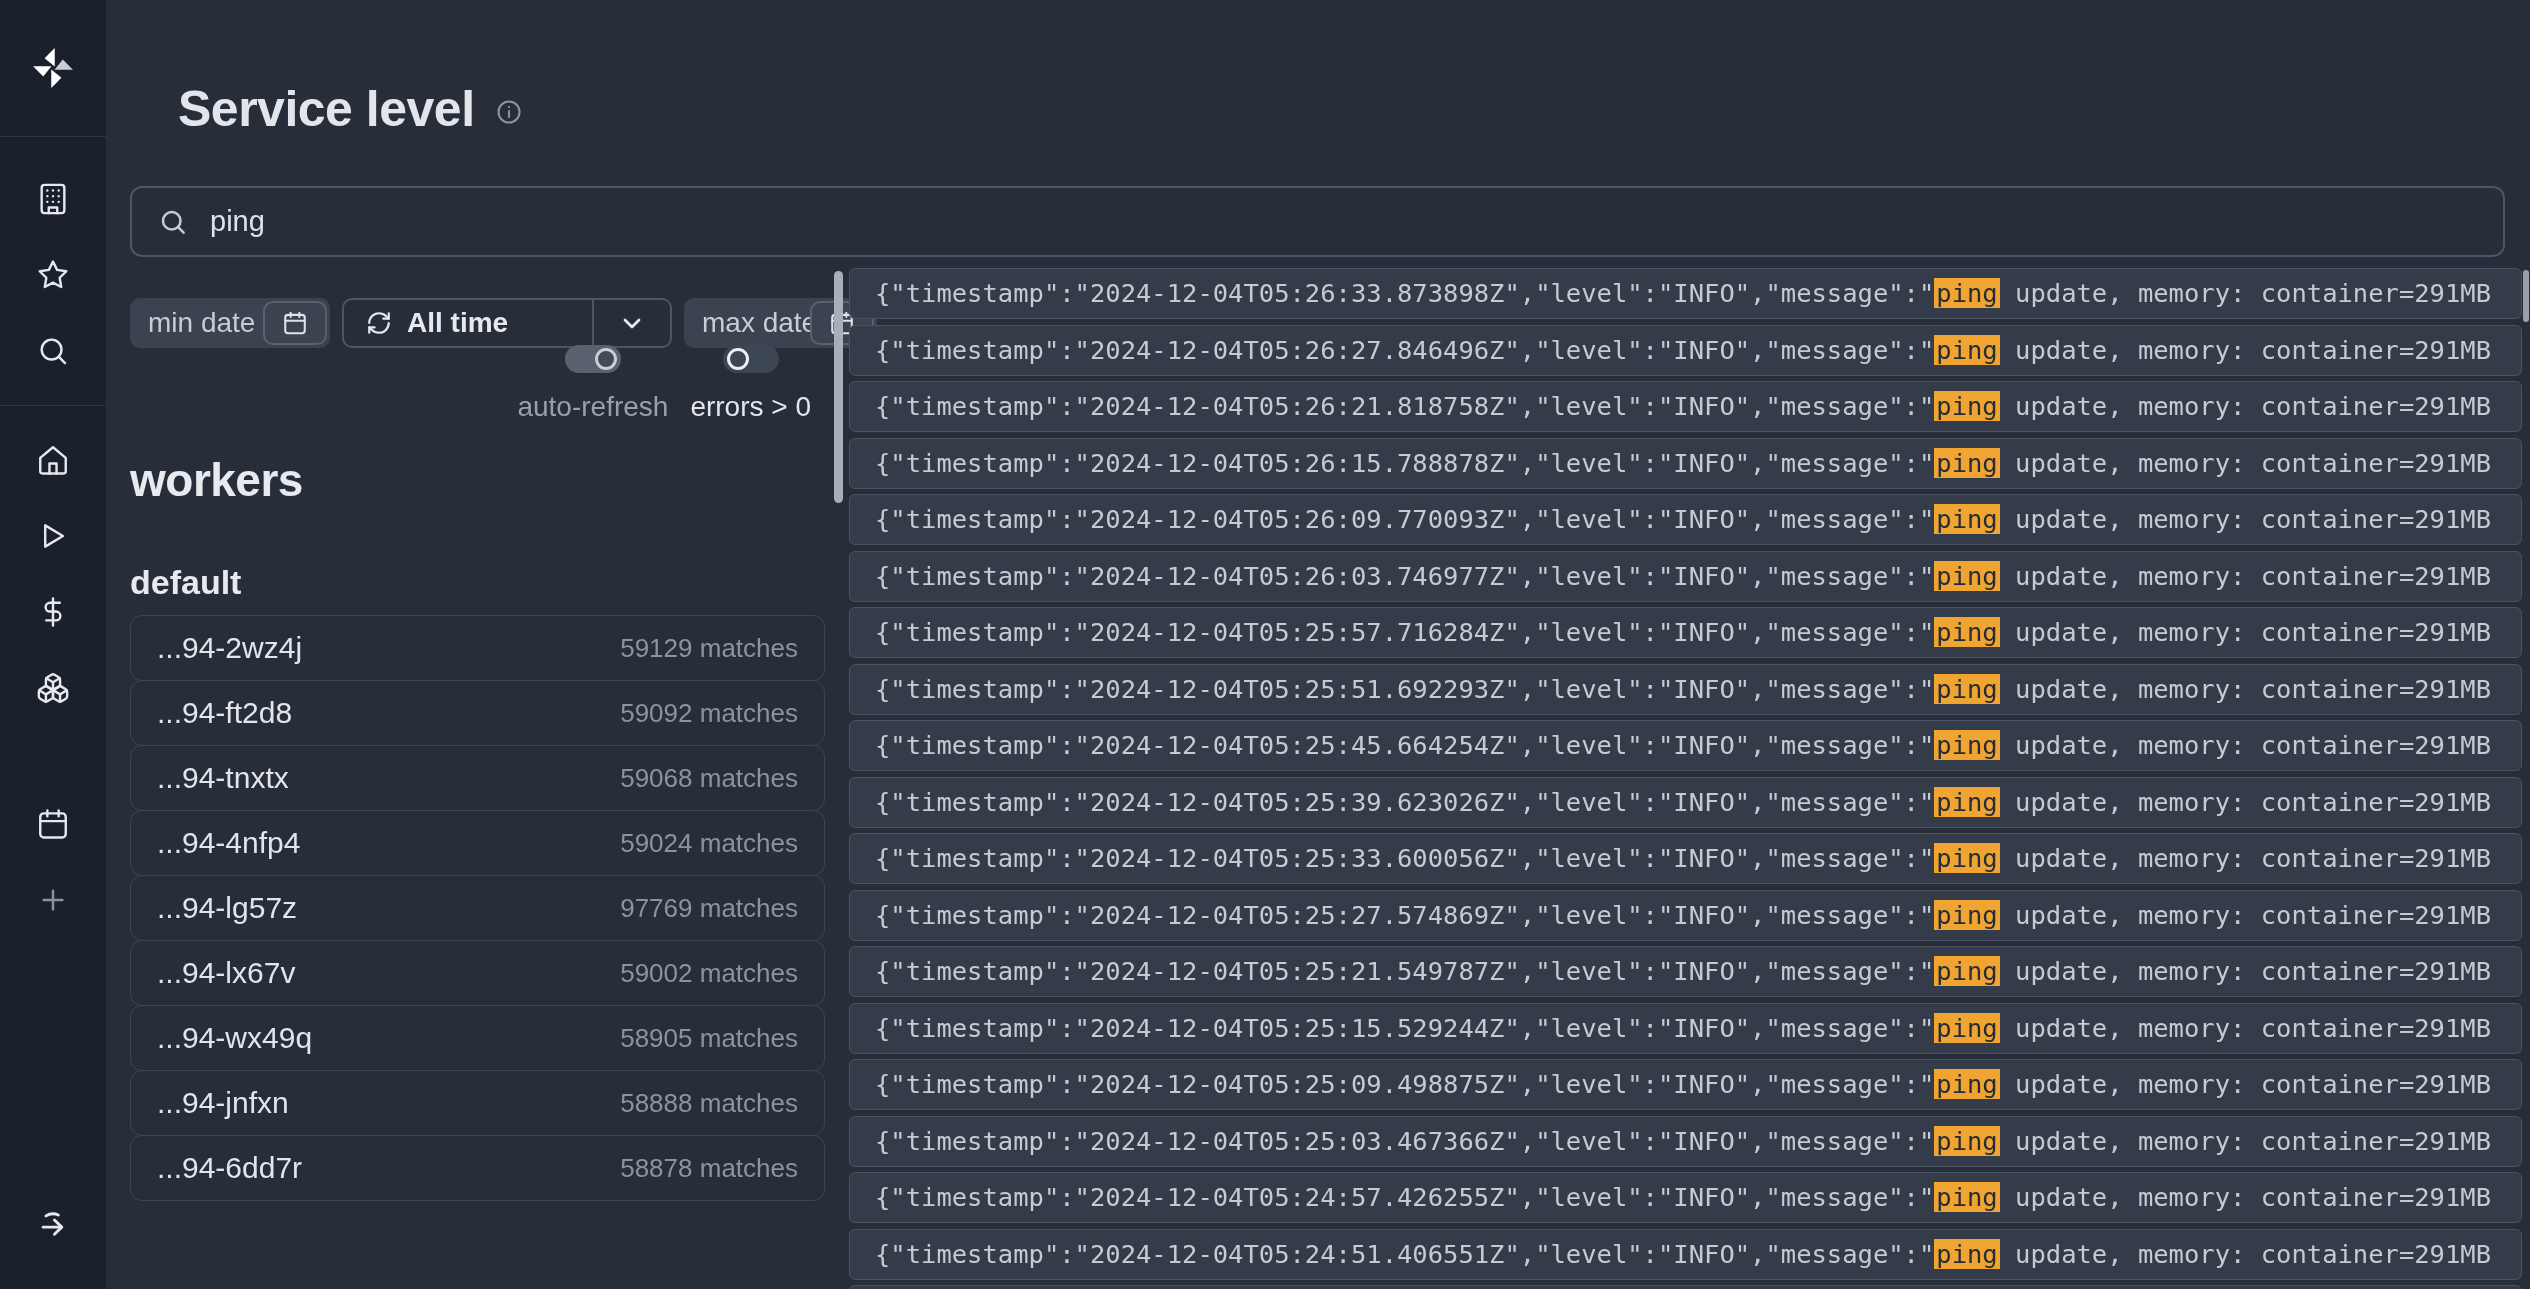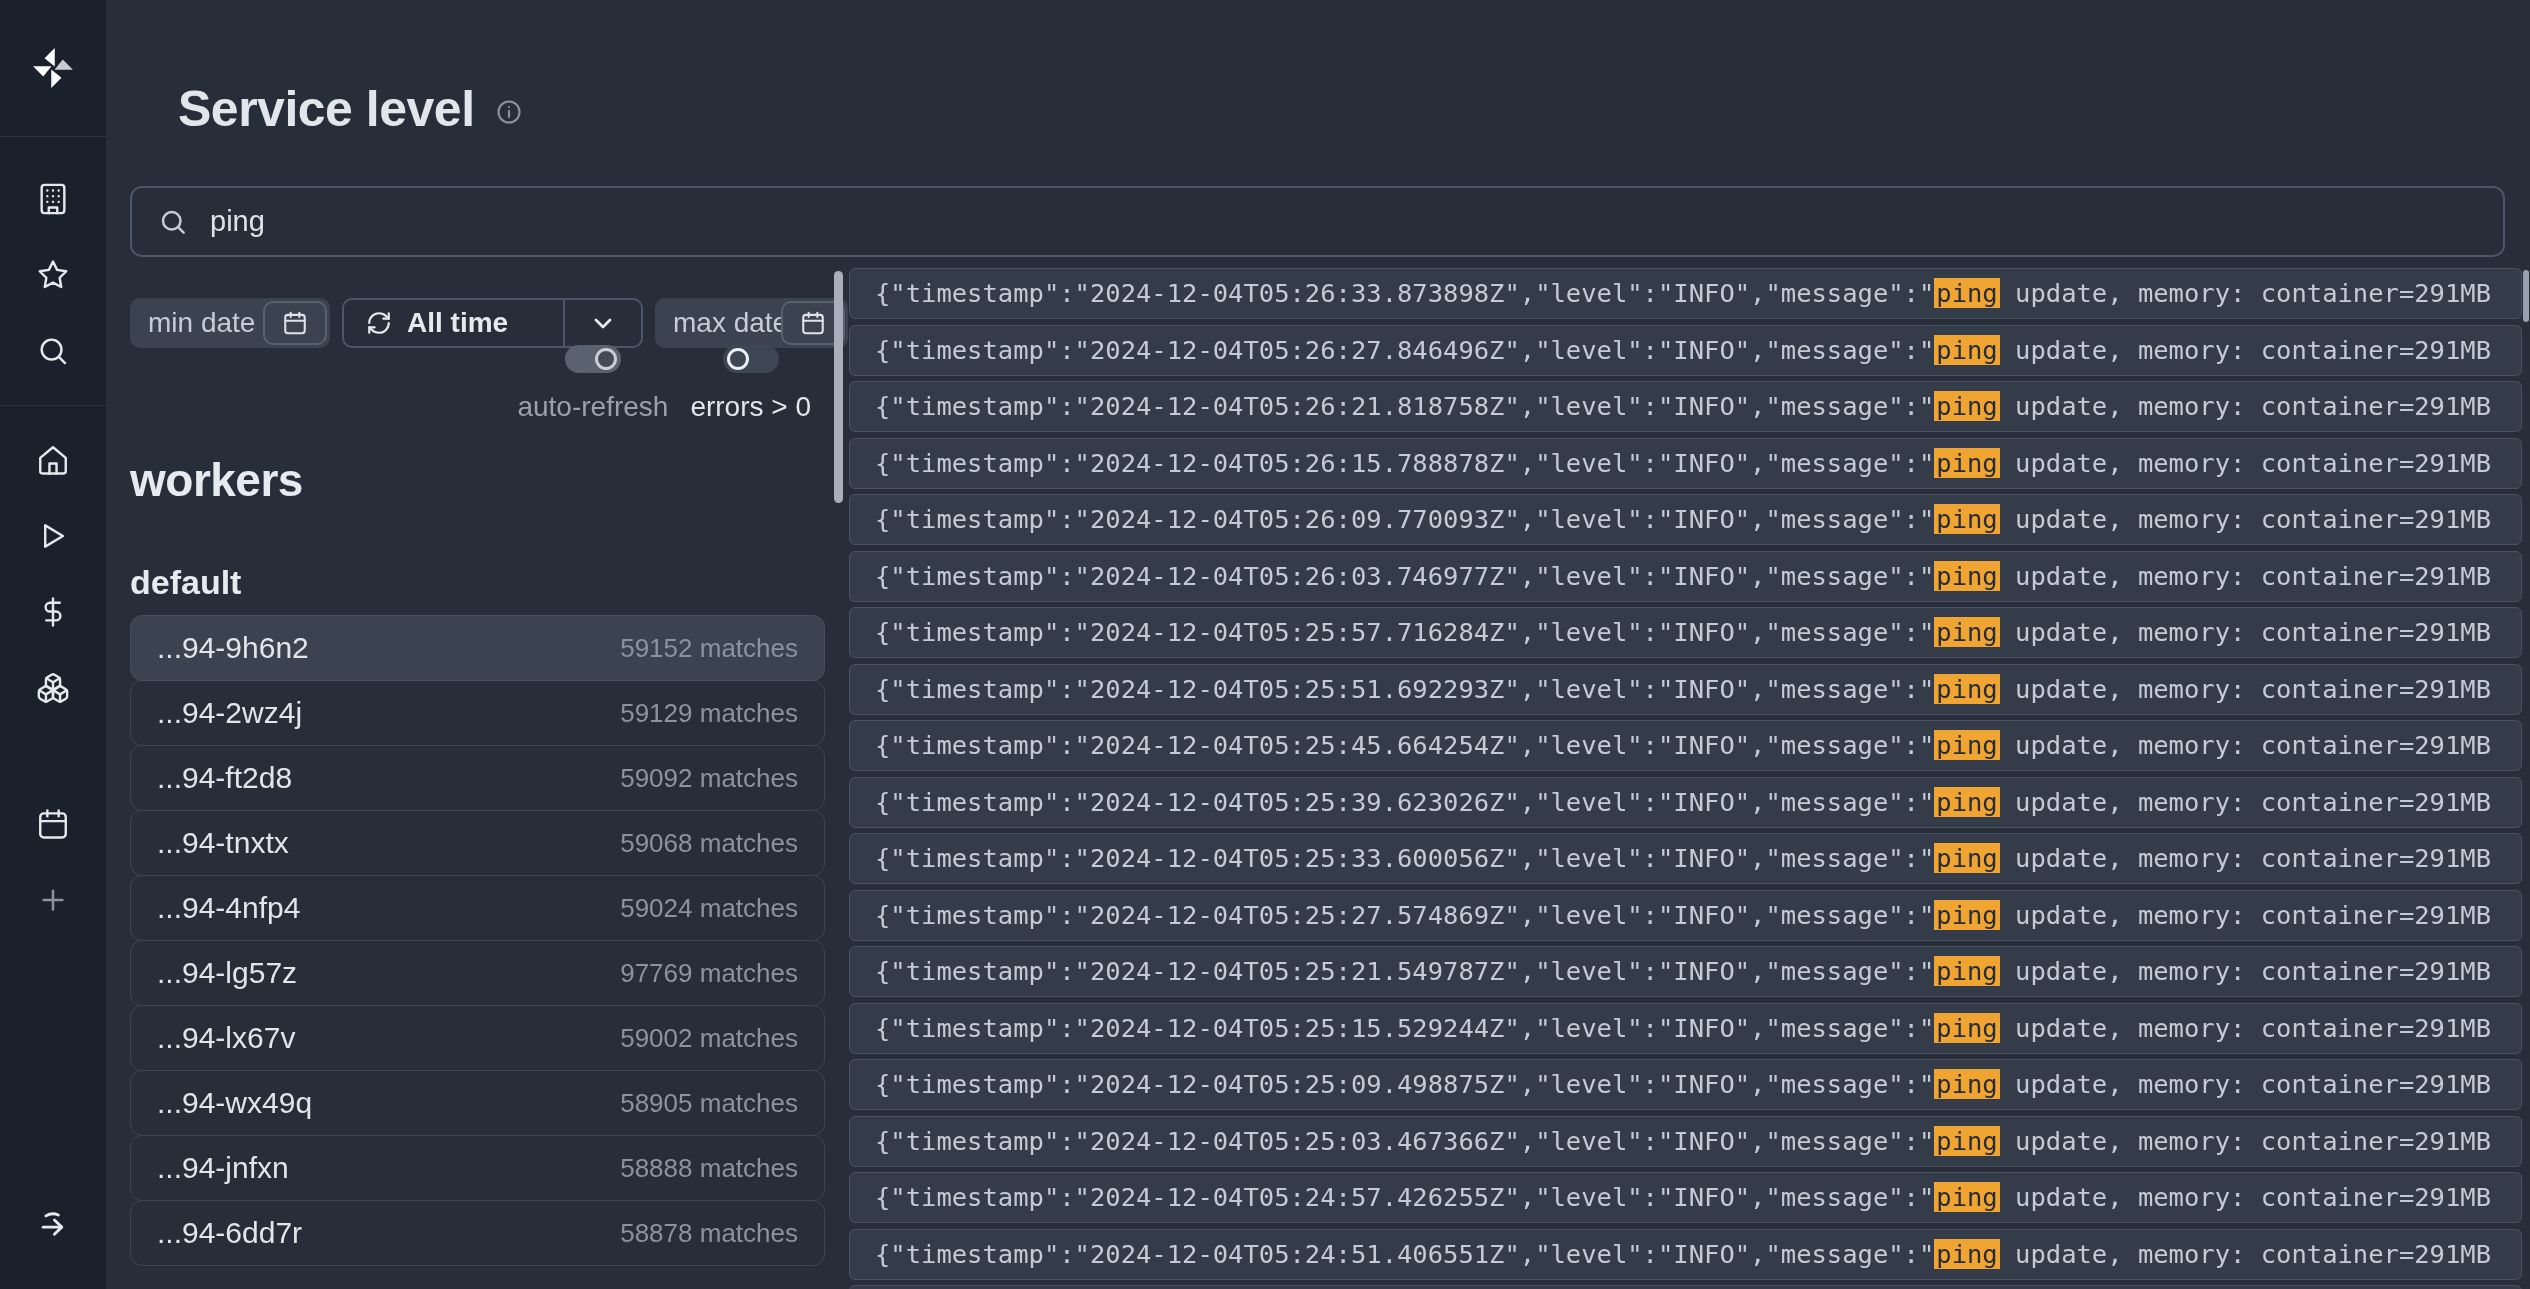--- a/index.html
+++ b/index.html
@@ -64,21 +64,21 @@
   }
   .cal-btn {
     position:absolute; right:3px; top:3px; width:64px; height:44px;
     border:2px solid #58626f; border-radius:10px;
     display:flex; align-items:center; justify-content:center; color:#dfe3e9; cursor:pointer;
     background:#3b4351;
   }
   .cal-btn svg { width:26px; height:26px; stroke:currentColor; fill:none; stroke-width:1.9; stroke-linecap:round; stroke-linejoin:round; }
 
   .timerange-btn {
-    width:301px; height:50px; border:2px solid #4b5668; border-radius:10px;
+    width:330px; height:50px; border:2px solid #4b5668; border-radius:10px;
     display:flex; align-items:center; flex:none; cursor:pointer;
   }
   .timerange-main { display:flex; align-items:center; gap:15px; padding-left:22px; flex:1; }
   .timerange-main svg { width:26px; height:26px; stroke:#e7eaed; fill:none; stroke-width:2; stroke-linecap:round; stroke-linejoin:round; }
   .timerange-label { font-size:28px; font-weight:600; color:#e7eaed; white-space:nowrap; }
   .timerange-sep { width:2px; height:48px; background:#4b5668; }
   .timerange-caret { width:76px; display:flex; align-items:center; justify-content:center; }
   .timerange-caret svg { width:28px; height:28px; stroke:#e7eaed; fill:none; stroke-width:2.4; stroke-linecap:round; stroke-linejoin:round; }
 
   .toggle-row {
@@ -293,24 +293,20 @@
         <div class="knob"></div>
       </div>
       <span class="toggle-label bright">errors &gt; 0</span>
     </div>
   </div>
 
   <h1 class="workers-heading">workers</h1>
   <h2 class="group-heading">default</h2>
 
   <div class="workers-list">
-      <div class="worker-row selected">
-        <span class="worker-name">...94-9h6n2</span>
-        <span class="worker-matches">59152 matches</span>
-      </div>
       <div class="worker-row">
         <span class="worker-name">...94-2wz4j</span>
         <span class="worker-matches">59129 matches</span>
       </div>
       <div class="worker-row">
         <span class="worker-name">...94-ft2d8</span>
         <span class="worker-matches">59092 matches</span>
       </div>
       <div class="worker-row">
         <span class="worker-name">...94-tnxtx</span>

